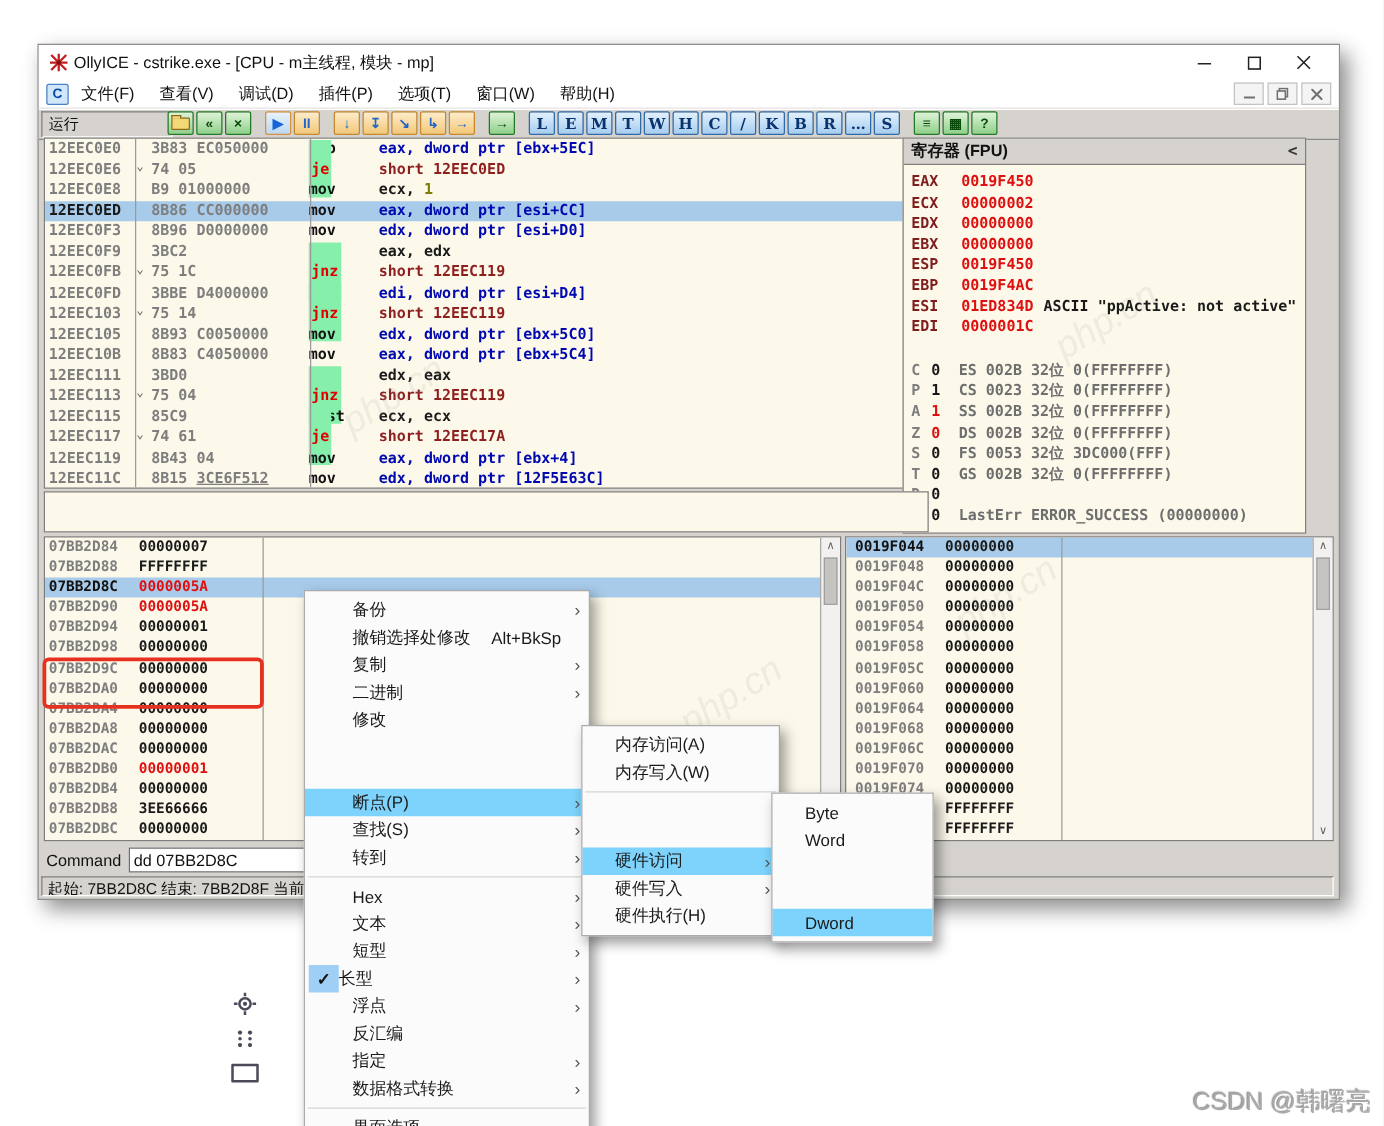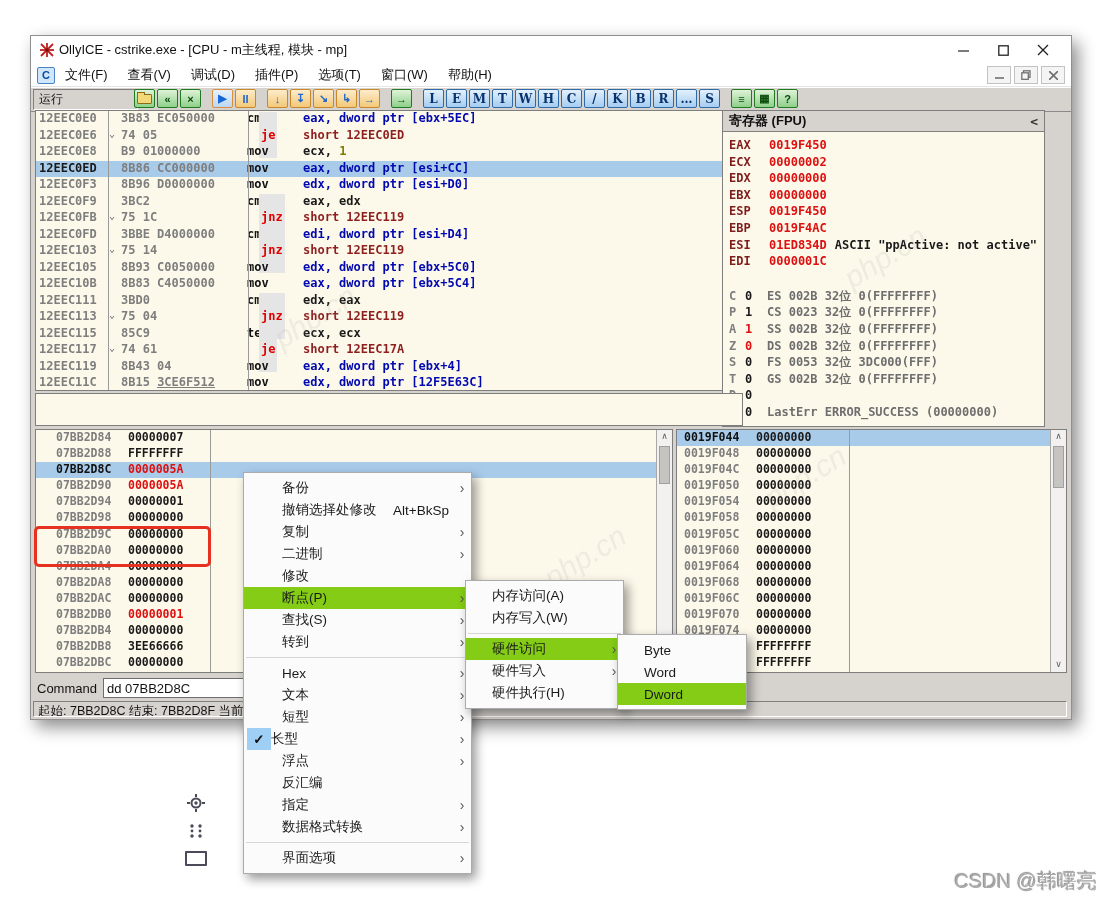--- a/index.html
+++ b/index.html
@@ -53,60 +53,60 @@
   .sb-th{position:absolute;left:2px;right:2px;background:#c6c4c0;border:1px solid #a0a0a0;}
   
   .drow{height:16.5px;line-height:16.5px;white-space:nowrap;font:bold 12px "DejaVu Sans Mono",monospace;display:flex;}
   .drow.sel{background:#A8CBEA;}
   .c-addr{width:70px;padding-left:3px;color:#7e7e7e;flex:none;}
   .drow.sel .c-addr{color:#1a1a1a;}
   .c-mark{width:12px;color:#6e6e6e;flex:none;font-size:10px;}
   .c-bytes{width:126px;color:#7e7e7e;flex:none;}
   .c-bytes .u{text-decoration:underline;}
   .c-mn{width:56px;flex:none;color:#111;}
-  .c-mn .hotmn{background:#e5e5e5;color:#E00000;padding:16px 2px;margin-left:12px;}
+  .c-mn .hotmn{background:#86efac;color:#E00000;padding:16px 2px;}
   .op-b{color:#0008B0;} .op-k{color:#1a1a1a;} .op-m{color:#8E1F1F;} .op-o{color:#7C7C00;}
   
   .reg-head{height:20px;background:#D6D3CE;border-bottom:1px solid #808080;display:flex;align-items:center;
             font-weight:bold;font-size:13px;color:#111;padding:0 6px;}
   .reg-collapse{margin-left:auto;color:#333;font-family:"DejaVu Sans Mono",monospace;}
   .reg-body{padding:5px 0 0 6px;font:bold 12px "DejaVu Sans Mono",monospace;white-space:nowrap;}
   .rrow{height:16.6px;line-height:16.6px;}
   .rname{display:inline-block;width:40px;color:#7f1d1d;}
   .rval{color:#DE1010;}
   .rextra{color:#1a1a1a;margin-left:8px;}
   .gap8{height:8px;} .gap10{height:10px;}
   .frow{height:16.6px;line-height:16.6px;}
   .ff{display:inline-block;width:16px;color:#7e7e7e;}
   .fv{display:inline-block;width:22px;color:#1a1a1a;}
   .fv.red{color:#DE1010;}
   .fseg{color:#6e6e6e;}
   
   .mrow{height:16.1px;line-height:16.1px;white-space:nowrap;font:bold 11.5px "DejaVu Sans Mono",monospace;display:flex;}
   .mrow.sel{background:#A8CBEA;}
-  .m-addr{width:72px;padding-left:20px;color:#7e7e7e;flex:none;}
+  .m-addr{width:72px;padding-left:3px;color:#7e7e7e;flex:none;}
   .mrow.sel .m-addr{color:#111;}
   .m-val{width:92px;color:#1a1a1a;flex:none;}
   .m-val.red{color:#DE1010;}
   .stack .m-addr{padding-left:7px;}
   
   .cmdbar{position:absolute;left:2px;top:567px;width:1034px;height:24px;display:flex;align-items:center;}
   .cmd-label{font-size:13px;color:#111;padding:0 6px 0 4px;}
   .cmd-input{width:378px;height:18px;border:1px solid #6e6e6e;background:#fff;font-size:13px;
              font-family:"Liberation Sans",sans-serif;padding:0 3px;color:#111;}
   .statusbar{position:absolute;left:2px;top:592px;width:1034px;height:16px;background:#D6D3CE;
              border-top:1px solid #808080;border-left:1px solid #808080;border-bottom:1px solid #fff;border-right:1px solid #fff;
              font-size:12.5px;color:#111;padding:1px 0 0 4px;box-sizing:border-box;white-space:nowrap;overflow:hidden;}
   
   .redbox{position:absolute;left:3px;top:417px;width:171px;height:35px;border:3px solid #E63020;border-radius:5px;z-index:30;}
   
   .menu{position:absolute;background:#FBFBFB;border:1px solid #ababab;box-shadow:4px 5px 10px rgba(0,0,0,.4);
         padding:4px 0;z-index:50;font-size:13.5px;color:#1a1a1a;}
   .mitem{height:22px;display:flex;align-items:center;white-space:nowrap;}
-  .mitem.hot{background:#84cc16;}
+  .mitem.hot{background:#7dd3fc;margin-top:44px;}
   .mgut{width:38px;flex:none;display:flex;align-items:center;justify-content:center;height:22px;}
   .menu.sub .mgut{width:26px;}
   .mgut.checked{background:#9FCFF5;width:24px;margin-left:3px;font-weight:bold;color:#111;}
   .mlabel{flex:1;}
   .mshort{padding-right:4px;color:#1a1a1a;}
   .marrow{width:18px;flex:none;text-align:center;color:#555;font-size:14px;}
   .msep{height:1px;background:#d6d6d6;margin:4px 2px;}
   .cmenu{left:243px;top:472px;width:227px;}
   .bpmenu{left:465px;top:580px;width:157px;}
   .hwmenu{left:617px;top:634px;width:128px;}

